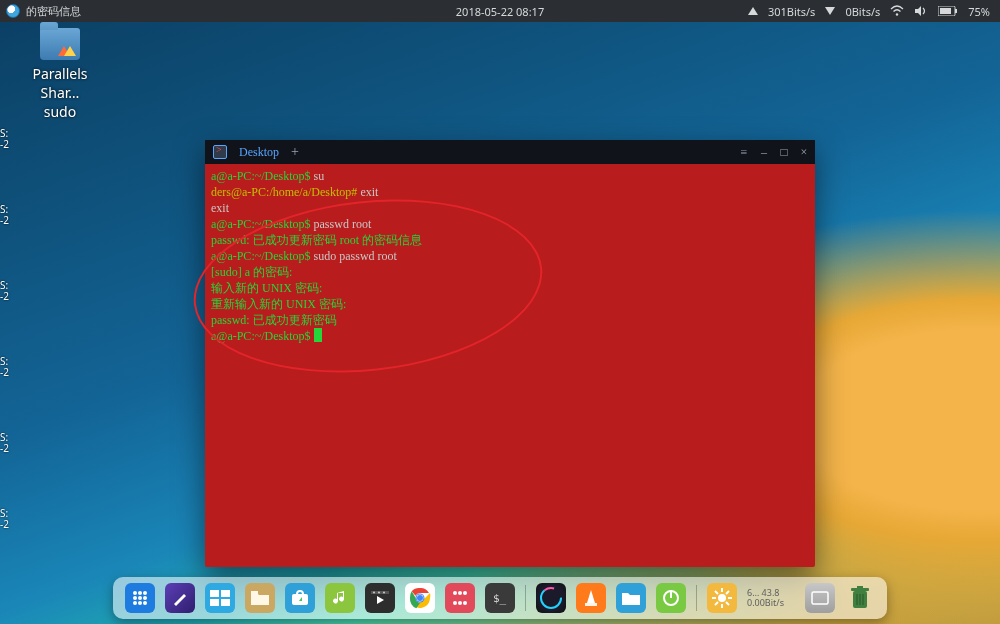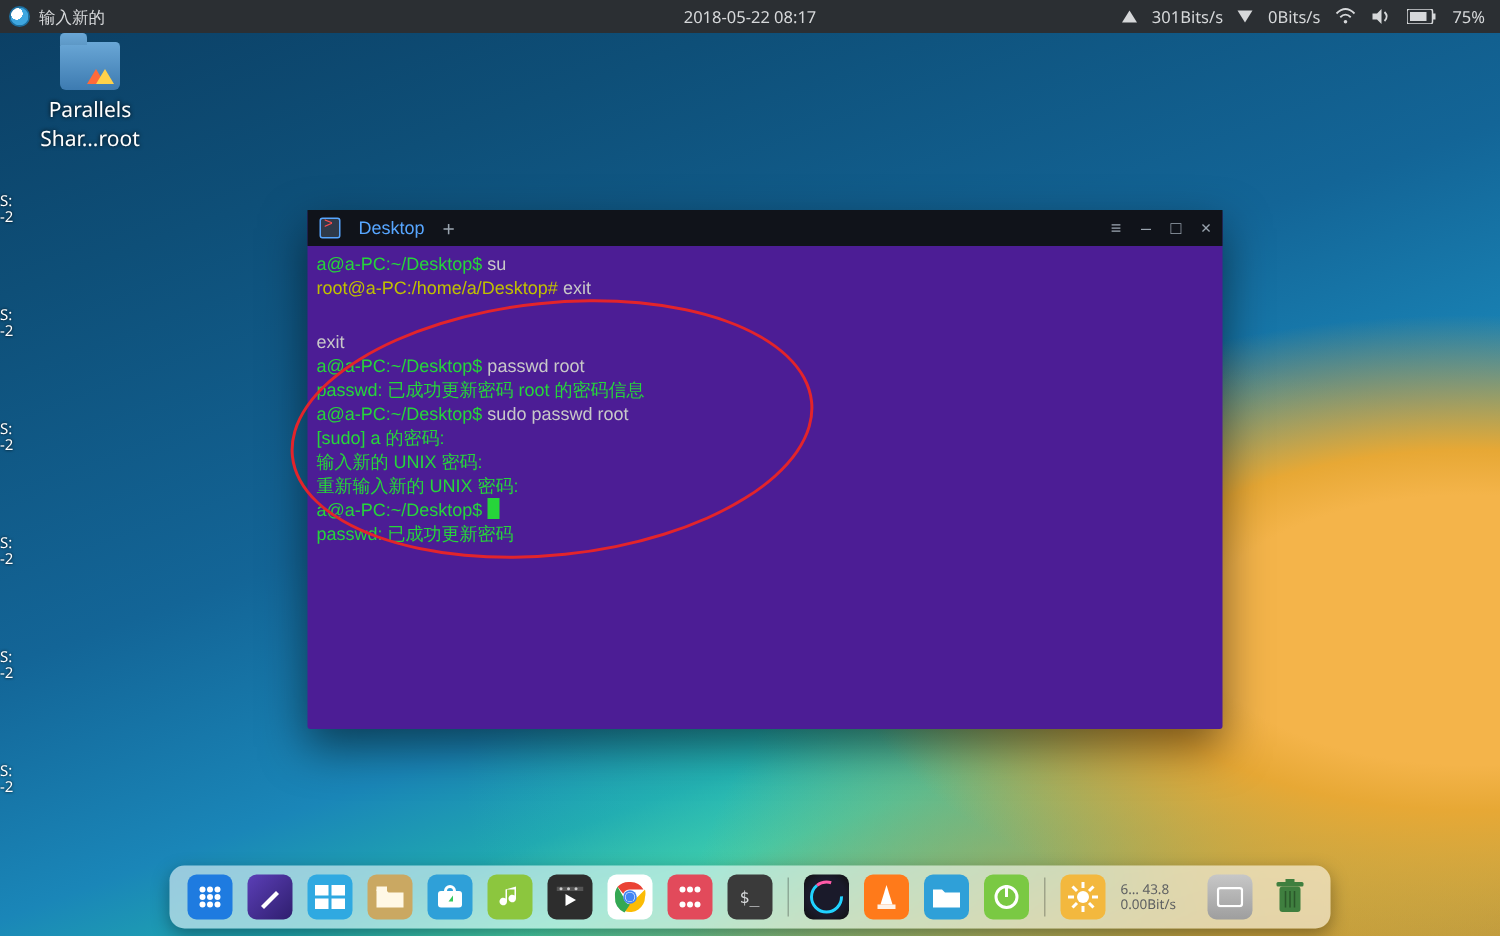--- a/index.html
+++ b/index.html
@@ -41,36 +41,36 @@
   }
   .folder::before { content:""; position:absolute; top:-6px; left:0; width:18px; height:8px;
     background:linear-gradient(#6aa7d6,#5d98c6); border-radius:3px 3px 0 0; }
   .folder .tri1 { position:absolute; bottom:4px; right:4px; width:0;height:0;
     border-left:6px solid transparent;border-right:6px solid transparent;border-bottom:10px solid #ffd24a;}
   .folder .tri2 { position:absolute; bottom:4px; right:10px; width:0;height:0;
     border-left:6px solid transparent;border-right:6px solid transparent;border-bottom:10px solid #ff6a3a;}
 
   
   .term {
-    position:absolute; left:205px; top:140px; width:610px; height:346px;
-    background:#4c1d95; border-radius:2px; box-shadow:0 12px 30px rgba(0,0,0,.5);
-    color:#fff; font-family:Liberation Sans, sans-serif; font-size:12px;
+    position:absolute; left:205px; top:140px; width:610px; height:427px;
+    background:#b91c1c; border-radius:2px; box-shadow:0 12px 30px rgba(0,0,0,.5);
+    color:#fff; font-family:Liberation Serif, serif; font-size:12px;
   }
   .term-titlebar { height:24px; background:#10131a; display:flex; align-items:center;
     color:#57a6ff; position:relative;}
   .term-appicon { width:14px; height:14px; margin:0 6px 0 8px;
     background:#2f3a4a; border:1px solid #57a6ff; border-radius:2px; position:relative;}
   .term-appicon::after{content:">";position:absolute;left:2px;top:-2px;color:#ff4d4d;font-size:10px;}
   .term-tab { padding:0 6px; }
   .term-newtab { width:20px; text-align:center; color:#9aa4af; font-size:14px; cursor:default;}
   .term-controls { position:absolute; right:4px; top:0; height:24px; display:flex; align-items:center; gap:6px; color:#9aa4af; }
   .term-controls div { width:14px; text-align:center; font-size:12px; }
   .term-body { padding:4px 6px; position:relative; height:calc(100% - 24px); }
   .g  { color:#26d53a; }      
-  .w  { color:#c8c8c8;margin-top:20px; }      
+  .w  { color:#c8c8c8; }      
   .yl { color:#c0c000; }      
   .line { white-space:pre; line-height:16px; display:block; }
   .cursor { display:inline-block; width:8px; height:14px; background:#26d53a; vertical-align:-2px; }
 
   
   .annot {
     position:absolute; left:-12px; top:37px; width:350px; height:170px;
     border:2px solid #e3242b; border-radius:50%;
     transform:rotate(-6deg);
     pointer-events:none;
@@ -90,21 +90,21 @@
   .dock .sep { width:1px; height:26px; background:rgba(0,0,0,.25); }
   .dock-meta { font-size:9px; color:#5e6062; line-height:10px; min-width:48px;}
   .trash { color:#3a7a3a; }
 </style>
 </head>
 <body>
 
 <div class="topbar">
   <div class="tb-left">
     <div class="tb-logo"></div>
-    <span>输入新的</span>
+    <span>的密码信息</span>
   </div>
   <div class="tb-center">2018-05-22 08:17</div>
   <div class="tb-right">
     <div class="arrow-up"></div>
     <span>301Bits/s</span>
     <div class="arrow-down"></div>
     <span>0Bits/s</span>
     <span class="wifi-icon">
       <svg width="14" height="12" viewBox="0 0 14 12">
           <path d="M1 4 Q7 -2 13 4" stroke="#d6d8da" stroke-width="1.2" fill="none"></path>
@@ -153,47 +153,47 @@
     <span>S:</span>
     <span>-2</span>
   </div>
 
 <div class="desk-icon">
   <div class="folder">
       <div class="tri2"></div>
       <div class="tri1"></div>
     </div>
   <div>Parallels</div>
-  <div>Shar…root</div>
+  <div>Shar…sudo</div>
 </div>
 
 <div class="term">
   <div class="term-titlebar">
     <div class="term-appicon"></div>
     <div class="term-tab">Desktop</div>
     <div class="term-newtab">+</div>
     <div class="term-controls">
       <div>≡</div>
       <div>–</div>
       <div>□</div>
       <div>×</div>
     </div>
   </div>
   <div class="term-body">
     <span class="line"><span class="g">a@a-PC</span><span class="g">:~/Desktop$</span><span class="w"> su</span></span>
-    <span class="line"><span class="yl">root@a-PC:/home/a/Desktop#</span><span class="w"> exit</span></span>
+    <span class="line"><span class="yl">ders@a-PC:/home/a/Desktop#</span><span class="w"> exit</span></span>
     <span class="line w">exit</span>
     <span class="line"><span class="g">a@a-PC</span><span class="g">:~/Desktop$</span><span class="w"> passwd root</span></span>
     <span class="line g">passwd: 已成功更新密码 root 的密码信息</span>
     <span class="line"><span class="g">a@a-PC</span><span class="g">:~/Desktop$</span><span class="w"> sudo passwd root</span></span>
     <span class="line g">[sudo] a 的密码:</span>
     <span class="line g">输入新的 UNIX 密码:</span>
     <span class="line g">重新输入新的 UNIX 密码:</span>
+    <span class="line g">passwd: 已成功更新密码</span>
     <span class="line"><span class="g">a@a-PC</span><span class="g">:~/Desktop$</span> <span class="cursor"></span></span>
-    <span class="line g">passwd: 已成功更新密码</span>
     <div class="annot"></div>
   </div>
 </div>
 
 <div class="dock">
   <div class="it" style="background:#1e7be0">
     <svg width="18" height="18" viewBox="0 0 18 18">
         <circle cx="4" cy="4" r="2" fill="#fff"></circle>
         <circle cx="9" cy="4" r="2" fill="#fff"></circle>
         <circle cx="14" cy="4" r="2" fill="#fff"></circle>

